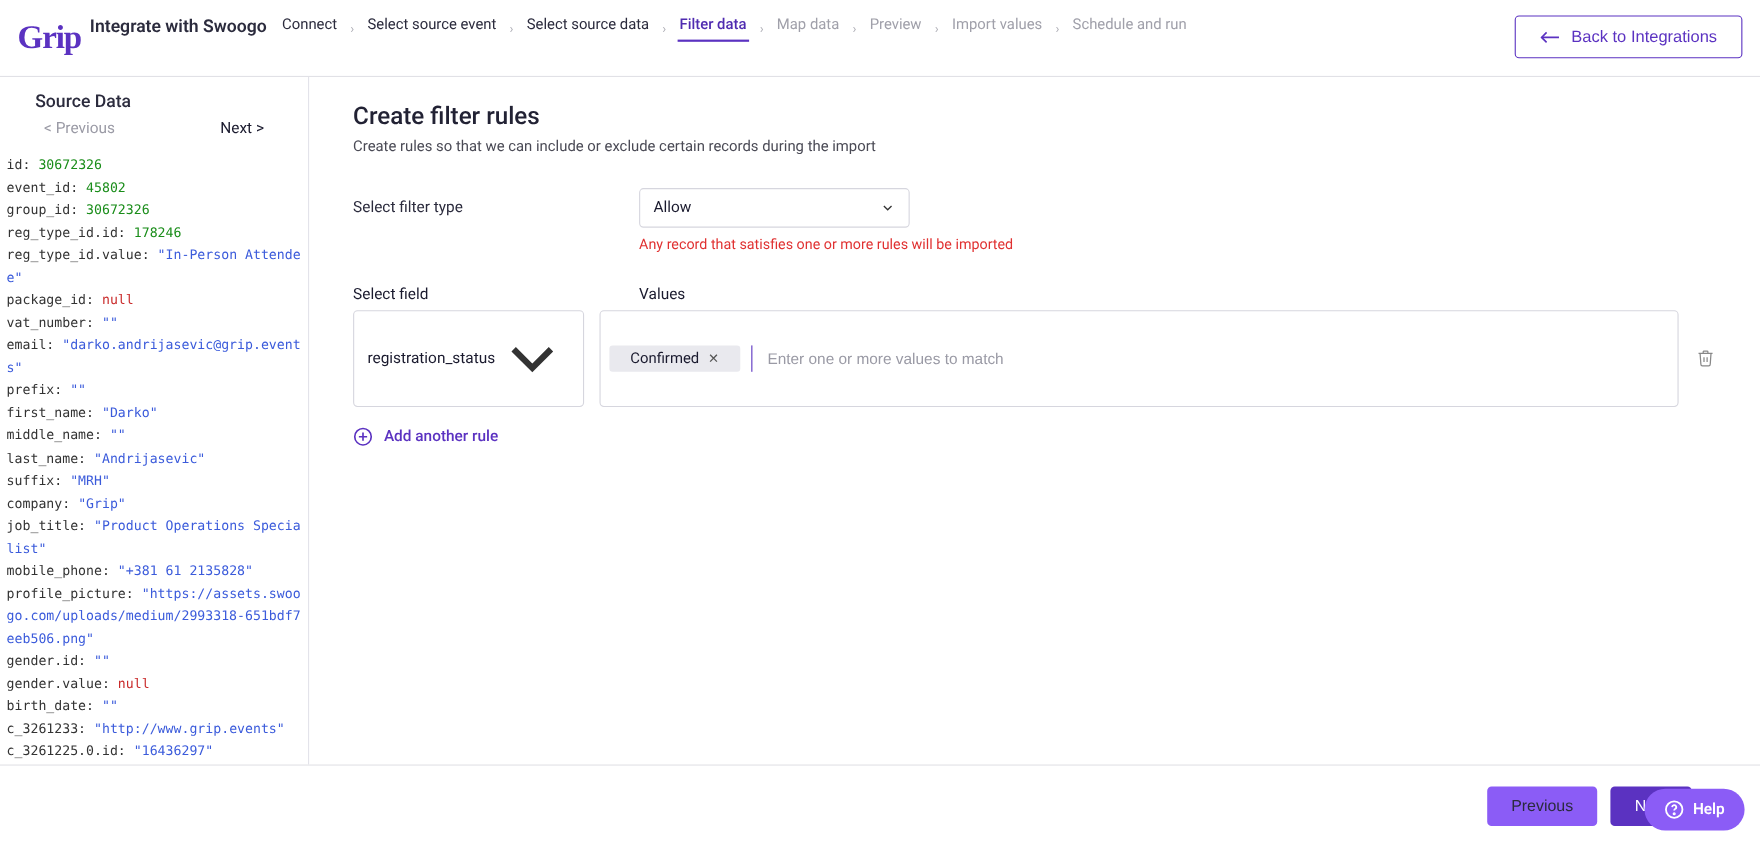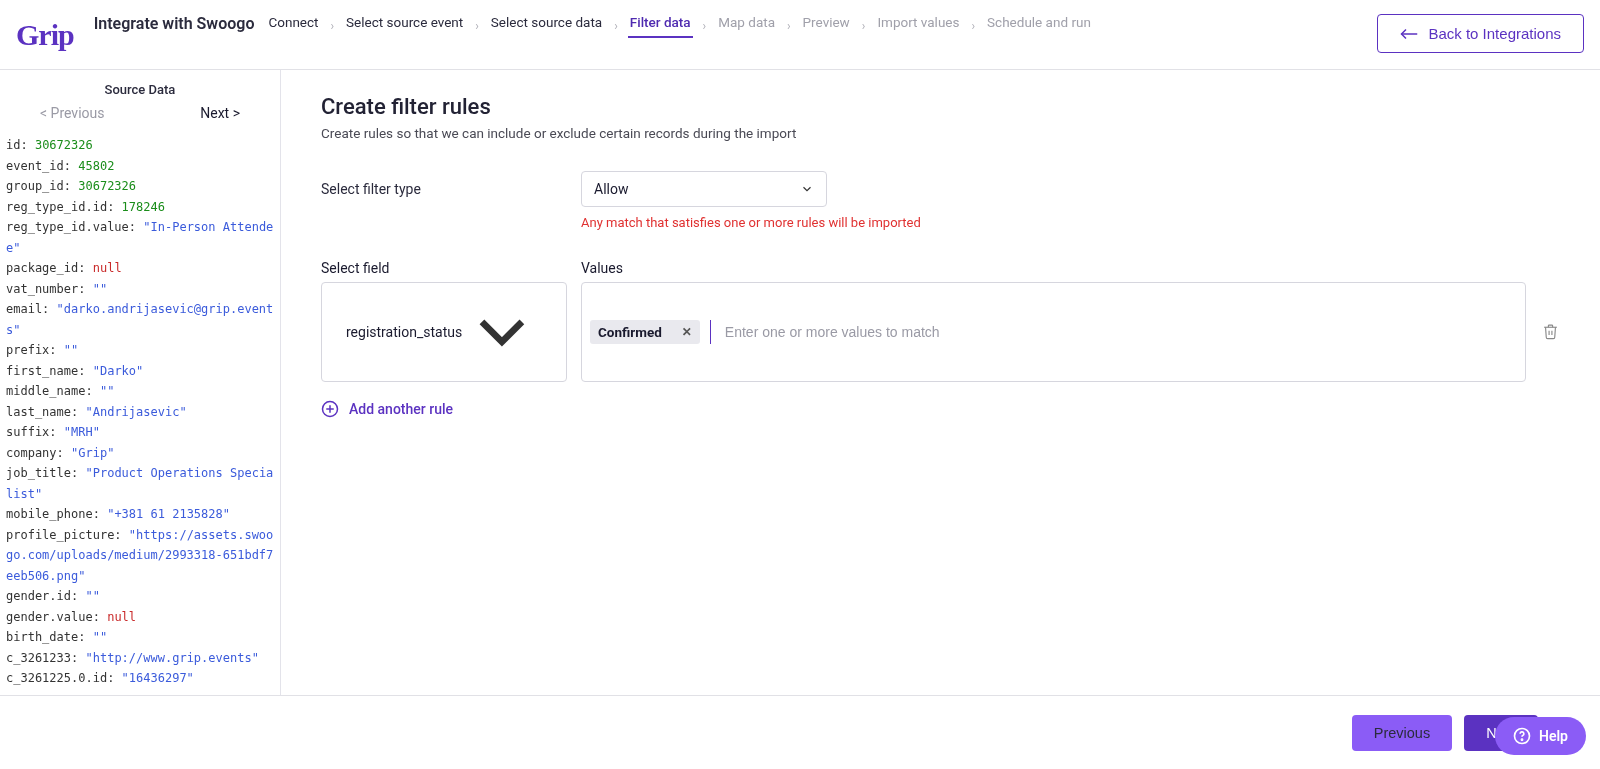--- a/index.html
+++ b/index.html
@@ -1,32 +1,32 @@
 <!DOCTYPE html>
 <html><head>
 <meta charset="utf-8">
 <style>
   * { box-sizing: border-box; margin: 0; padding: 0; }
   html, body { width: 1600px; height: 769px; font-family: -apple-system, BlinkMacSystemFont, "Segoe UI", Roboto, "Helvetica Neue", Arial, sans-serif; background: #fff; color: #1a1a2e; }
   .top-bar { display: flex; align-items: flex-start; justify-content: space-between; padding: 14px 16px 0 16px; height: 70px; border-bottom: 1px solid #e1e1e6; }
-  .top-left { display: flex; align-items: flex-start; gap: 20px; }
+  .top-left { display: flex; align-items: flex-start; gap: 8px; }
   .logo { font-size: 30px; font-weight: 600; color: #5b32c1; font-family: Georgia, serif; letter-spacing: -1px; padding-top: 4px; }
   .title-block { display: flex; gap: 12px; }
   .page-title { font-size: 16px; font-weight: 600; color: #2b2b3d; }
   .breadcrumbs { display: flex; align-items: center; gap: 10px; font-size: 13.5px; }
   .crumb { color: #2b2b3d; padding: 0 2px 6px 2px; border-bottom: 2px solid transparent; }
   .crumb.active { color: #4f2bb0; border-bottom: 2px solid #5b32c1; font-weight: 500; }
   .crumb.disabled { color: #a0a0aa; }
   .chev { color: #b0b0b8; font-size: 12px; }
   .back-btn { border: 1.5px solid #5b32c1; color: #5b32c1; background: #fff; border-radius: 4px; padding: 10px 22px; font-size: 15px; display: flex; align-items: center; gap: 10px; cursor: pointer; }
   .back-btn svg { width: 18px; height: 14px; }
 
   .body { display: flex; height: 625px; }
   .side { width: 281px; border-right: 1px solid #e3e3ea; display: flex; flex-direction: column; }
-  .side-head { text-align: center; padding: 12px 0 4px 0; font-size: 13px; font-weight: 500; color: #2b2b3d; }
+  .side-head { text-align: left; padding: 12px 0 4px 0; font-size: 16px; font-weight: 500; color: #2b2b3d; margin-left: 32px; }
   .side-nav { display: flex; justify-content: space-between; padding: 4px 40px 10px 40px; font-size: 14px; }
   .side-nav .prev { color: #9a9aa5; }
   .side-nav .next { color: #1a1a2e; }
   .side-json { flex: 1; overflow-y: scroll; padding: 4px 6px 10px 6px; font-family: "Menlo", "Consolas", monospace; font-size: 12px; line-height: 20.5px; color: #333; word-break: break-all; }
   .side-json::-webkit-scrollbar { width: 15px; }
   .side-json::-webkit-scrollbar-track { background: #f0f0f0; }
   .side-json::-webkit-scrollbar-thumb { background: #c1c1c9; }
   .jkey { color: #333; }
   .jnum { color: #1a8d1a; }
   .jstr { color: #3b5bdb; }
@@ -37,23 +37,23 @@
   .main .subtitle { font-size: 13.5px; color: #4a4a55; margin-bottom: 30px; }
   .row { display: flex; align-items: center; margin-bottom: 8px; }
   .lbl { width: 260px; font-size: 14px; color: #2b2b3d; }
   .select { width: 246px; border: 1px solid #d6d6de; border-radius: 4px; padding: 9px 12px; font-size: 14px; display: flex; justify-content: space-between; align-items: center; background: #fff; cursor: pointer; }
   .select svg { width: 14px; height: 14px; }
   .help { font-size: 13px; color: #e03131; margin-left: 260px; margin-bottom: 30px; }
   .headers { display: flex; margin-bottom: 6px; }
   .headers .h1 { width: 260px; font-size: 14px; }
   .headers .h2 { font-size: 14px; }
   .rule-row { display: flex; align-items: stretch; gap: 14px; }
-  .field-select { width: 246px; border: 1px solid #d6d6de; border-radius: 4px; padding: 9px 24px; font-size: 14px; display: flex; justify-content: space-between; align-items: center; background: #fff; cursor: pointer; }
+  .field-select { width: 210px; border: 1px solid #d6d6de; border-radius: 4px; padding: 9px 12px; font-size: 14px; display: flex; justify-content: space-between; align-items: center; background: #fff; cursor: pointer; }
   .values-box { flex: 1; border: 1px solid #d6d6de; border-radius: 4px; padding: 5px 8px; display: flex; align-items: center; gap: 10px; }
-  .chip { background: #e9e9ee; border-radius: 3px; padding: 4px 8px; font-size: 13.5px; display: flex; align-items: center; gap: 20px; font-weight: bold; }
+  .chip { background: #e9e9ee; border-radius: 3px; padding: 4px 19px; font-size: 13.5px; display: flex; align-items: center; gap: 8px; }
   .chip .x { font-size: 12px; color: #555; cursor: pointer; }
   .values-box input { border: none; outline: none; flex: 1; font-size: 14px; padding: 4px 14px; border-left: 1px solid #5b32c1; }
   .values-box input::placeholder { color: #9a9aa5; }
   .trash { width: 20px; display: flex; align-items: center; justify-content: center; color: #777; cursor: pointer; }
   .trash svg { width: 17px; height: 17px; }
   .add-rule { display: flex; align-items: center; gap: 10px; color: #5b32c1; font-size: 14px; font-weight: 500; margin-top: 18px; cursor: pointer; }
   .add-rule svg { width: 18px; height: 18px; }
 
   .footer { height: 74px; border-top: 1px solid #e1e1e6; display: flex; align-items: center; justify-content: flex-end; padding: 0 62px 0 0; gap: 12px; position: relative; }
   .btn { border-radius: 4px; padding: 10px 22px; font-size: 14.5px; font-weight: 500; cursor: pointer; border: none; }
@@ -138,21 +138,21 @@
 
     <div class="row">
       <div class="lbl">Select filter type</div>
       <div class="select">
         <span>Allow</span>
         <svg viewBox="0 0 24 24" fill="none" stroke="#333" stroke-width="2">
             <polyline points="6 9 12 15 18 9"></polyline>
           </svg>
       </div>
     </div>
-    <div class="help">Any match that satisfies one or more rules will be imported</div>
+    <div class="help">Any record that satisfies one or more rules will be imported</div>
 
     <div class="headers">
       <div class="h1">Select field</div>
       <div class="h2">Values</div>
     </div>
 
     <div class="rule-row">
       <div class="field-select">
         <span>registration_status</span>
         <svg viewBox="0 0 24 24" fill="none" stroke="#333" stroke-width="2">

